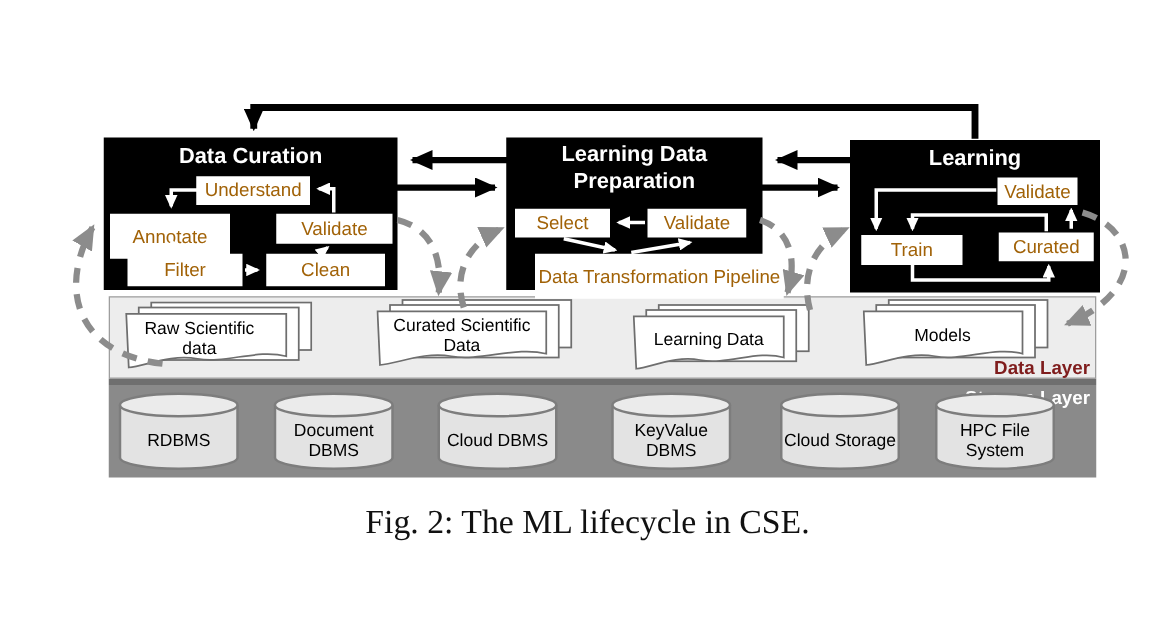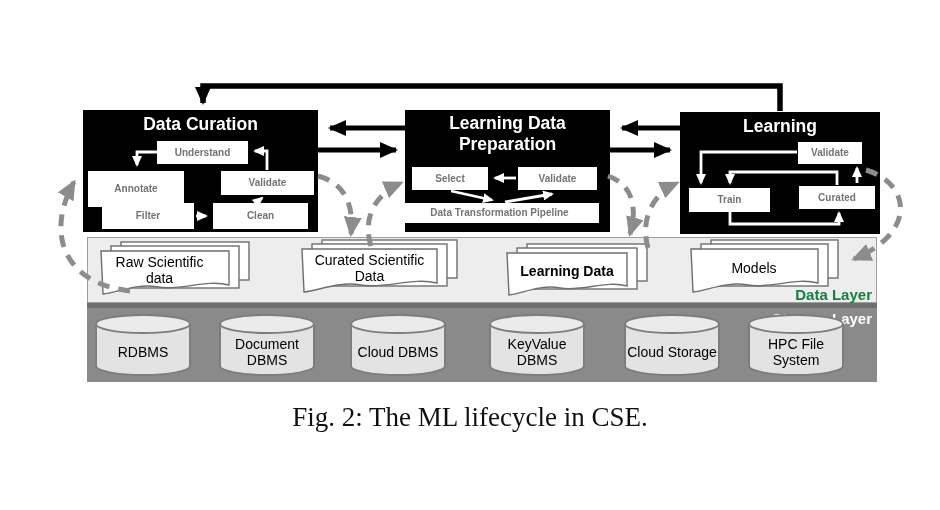--- a/index.html
+++ b/index.html
@@ -1,26 +1,26 @@
 <!DOCTYPE html>
 <html><head>
 <meta charset="utf-8">
 <style>
   html,body{margin:0;padding:0;background:#fff;}
   #fig{position:relative;width:940px;height:510px;background:#ffffff;overflow:hidden;
        font-family:"Liberation Sans","DejaVu Sans",sans-serif;}
   .abs{position:absolute;}
   .stage{background:#000;}
   .stage-title{color:#fff;font-weight:bold;font-size:17.5px;text-align:center;line-height:1.18;}
-  .node{background:#fff;color:#737373;display:flex;align-items:center;justify-content:center;
-        font-size:10px;line-height:1;white-space:nowrap;font-weight:bold;}
+  .node{background:#fff;color:#a16207;display:flex;align-items:center;justify-content:center;
+        font-size:15px;line-height:1;white-space:nowrap;}
   .band-data{background:#ededed;border:1px solid #9e9e9e;box-sizing:border-box;}
   .band-sep{background:#6f6f6f;}
   .band-storage{background:#8a8a8a;}
-  .data-layer-label{color:#15803d;font-size:15px;font-weight:bold;}
+  .data-layer-label{color:#7f1d1d;font-size:15px;font-weight:bold;}
   .storage-layer-label{color:#fff;font-size:15px;font-weight:bold;}
   .stack-label{color:#000;font-size:14px;line-height:1.12;text-align:center;
                display:flex;align-items:center;justify-content:center;}
   .cyl-label{color:#000;font-size:14px;line-height:1.15;text-align:center;
              display:flex;align-items:center;justify-content:center;}
   .caption{width:940px;text-align:center;color:#111;
            font-family:"Liberation Serif","DejaVu Serif",serif;font-size:27px;}
   svg{display:block;}
 </style>
 </head>
@@ -52,21 +52,21 @@
     </svg>
     <div class="abs stack-label" style="left:2px;top:13px;width:133px;height:34px;">Curated Scientific Data</div>
   </div>
 
   <div class="abs" style="left:506px;top:243px;width:142px;height:56px;">
     <svg width="142" height="56" viewBox="0 0 142 56">
       <rect x="21" y="1" width="120" height="37" fill="#fff" stroke="#6e6e6e" stroke-width="1.4"></rect>
       <rect x="11" y="5" width="120" height="41" fill="#fff" stroke="#6e6e6e" stroke-width="1.4"></rect>
       <path d="M1,10 L121,10 L121,43 C100,37 76,49 54,45 C34,41 15,51 3,52 Z" fill="#fff" stroke="#6e6e6e" stroke-width="1.4"></path>
     </svg>
-    <div class="abs stack-label" style="left:2px;top:14px;width:118px;height:30px;font-weight:bold;">Learning Data</div>
+    <div class="abs stack-label" style="left:2px;top:14px;width:118px;height:30px;">Learning Data</div>
   </div>
 
   <div class="abs" style="left:690px;top:239px;width:150px;height:58px;">
     <svg width="150" height="58" viewBox="0 0 150 58">
       <rect x="21" y="1" width="127" height="38" fill="#fff" stroke="#6e6e6e" stroke-width="1.4"></rect>
       <rect x="11" y="5" width="127" height="42" fill="#fff" stroke="#6e6e6e" stroke-width="1.4"></rect>
       <path d="M1,10 L128,10 L128,44 C106,38 80,50 58,46 C36,42 16,52 3,53 Z" fill="#fff" stroke="#6e6e6e" stroke-width="1.4"></path>
     </svg>
     <div class="abs stack-label" style="left:2px;top:14px;width:124px;height:32px;">Models</div>
   </div>
@@ -128,21 +128,21 @@
   <div class="abs stage-title" style="left:680px;top:116px;width:200px;">Learning</div>
 
   <div class="abs node" style="left:157px;top:141px;width:91px;height:23px;">Understand</div>
   <div class="abs node" style="left:88px;top:171px;width:96px;height:36px;">Annotate</div>
   <div class="abs node" style="left:221px;top:171px;width:93px;height:24px;">Validate</div>
   <div class="abs node" style="left:102px;top:203px;width:92px;height:26px;">Filter</div>
   <div class="abs node" style="left:213px;top:203px;width:95px;height:26px;">Clean</div>
 
   <div class="abs node" style="left:412px;top:167px;width:76px;height:23px;">Select</div>
   <div class="abs node" style="left:518px;top:167px;width:79px;height:23px;">Validate</div>
-  <div class="abs node" style="left:400px;top:203px;width:199px;height:20px;">Data Transformation Pipeline</div>
+  <div class="abs node" style="left:428px;top:203px;width:199px;height:36px;">Data Transformation Pipeline</div>
 
   <div class="abs node" style="left:798px;top:142px;width:64px;height:22px;">Validate</div>
   <div class="abs node" style="left:689px;top:188px;width:81px;height:24px;">Train</div>
   <div class="abs node" style="left:799px;top:186px;width:76px;height:23px;">Curated</div>
 
   <svg class="abs" style="left:0;top:0;" width="940" height="510" viewBox="0 0 940 510">
     <defs>
       <marker id="bArr" markerUnits="userSpaceOnUse" markerWidth="18" markerHeight="16" refX="16" refY="8" orient="auto">
           <path d="M0,0 L18,8 L0,16 Z" fill="#000"></path>
         </marker>

